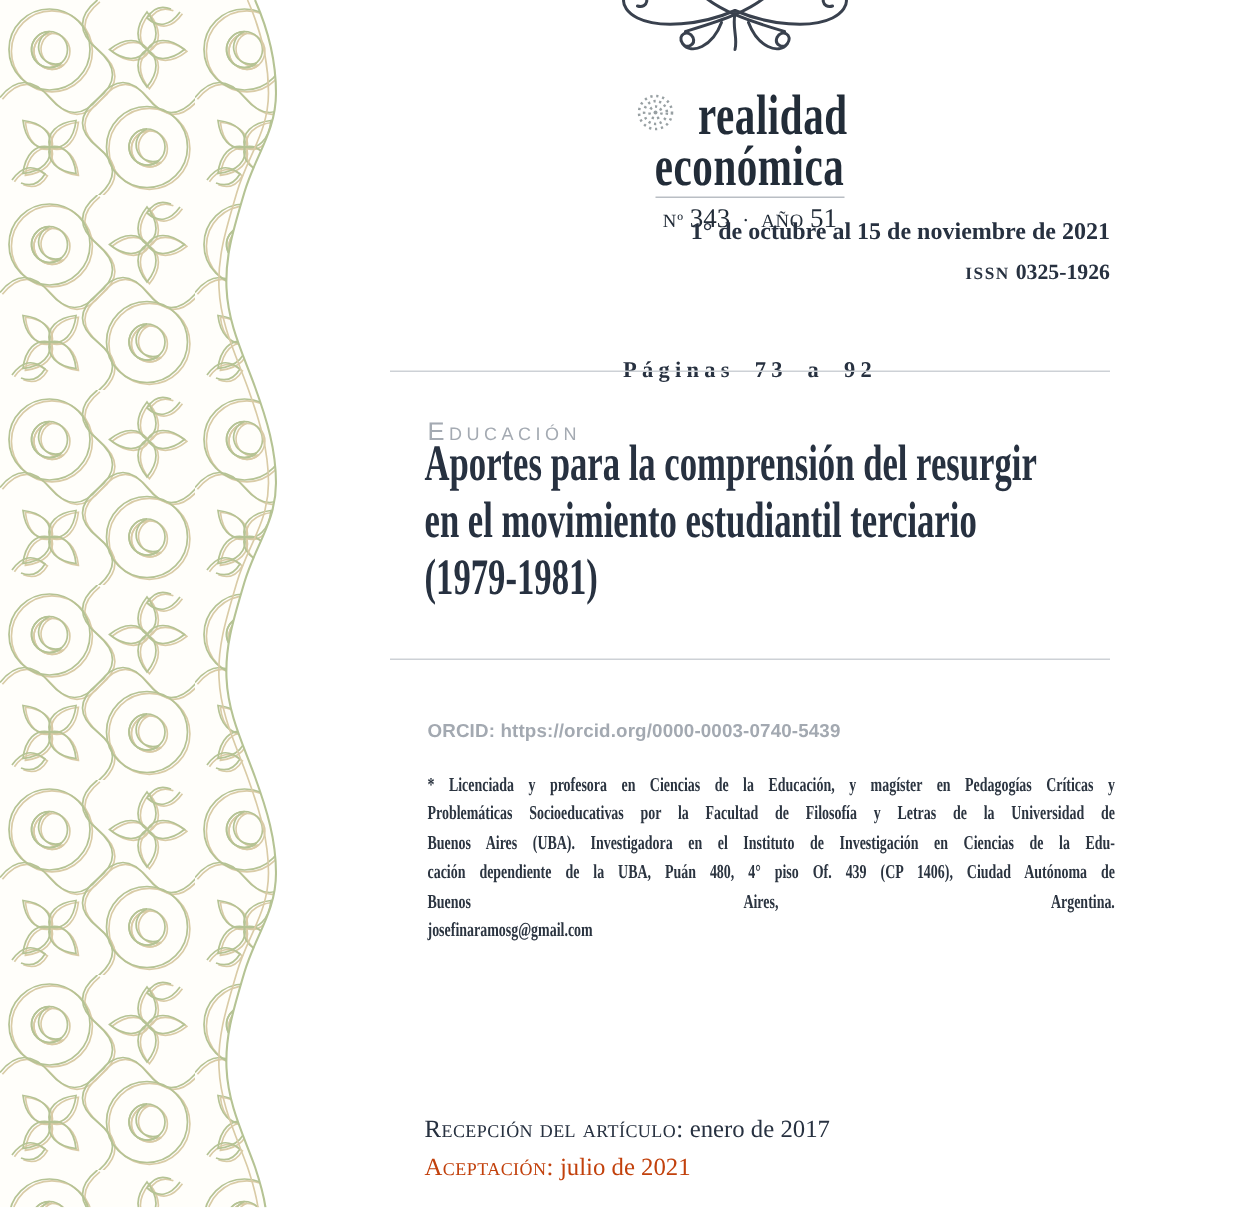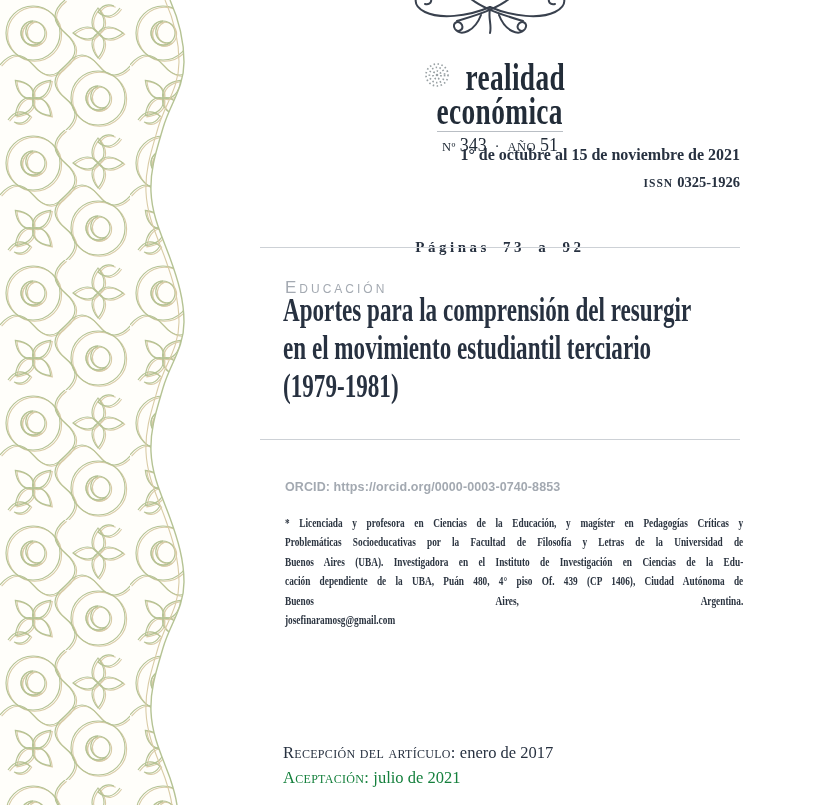--- a/index.html
+++ b/index.html
@@ -45,21 +45,21 @@
   .orcid-line{left:285px;top:480px;font-family:"Liberation Sans",sans-serif;
     font-size:12.5px;font-weight:bold;color:#a3a9b1;letter-spacing:.1px;}
   
   .footnote{left:285px;top:513px;width:650px;transform:scaleX(.705);transform-origin:left top;
     font-weight:bold;font-size:13.2px;line-height:19.4px;color:#2b3440;}
   .fn-line{text-align:justify;text-align-last:justify;white-space:nowrap;}
   .fn-spread{display:flex;justify-content:space-between;}
   .fn-email{text-align:left;}
   
   .recv-line{left:283px;top:743px;font-size:16.5px;color:#273140;}
-  .acc-line{left:283px;top:768px;font-size:16.5px;color:#15803d;text-align:center;}
+  .acc-line{left:283px;top:768px;font-size:16.5px;color:#c2410c;text-align:center;}
   .sc{font-variant:small-caps;letter-spacing:.3px;}
 </style>
 </head>
 <body>
 
 <div class="page">
 
   <svg class="abs ornament" width="195" height="805" viewBox="0 0 195 805" aria-hidden="true">
     <defs>
       <g id="qf" fill="none">
@@ -150,21 +150,21 @@
   <div class="abs section-label">Educación</div>
 
   <div class="abs article-title">
     <div>Aportes para la comprensión del resurgir</div>
     <div>en el movimiento estudiantil terciario</div>
     <div>(1979-1981)</div>
   </div>
 
   <div class="rule rule2"></div>
 
-  <div class="abs orcid-line">ORCID: https://orcid.org/0000-0003-0740-8853</div>
+  <div class="abs orcid-line">ORCID: https://orcid.org/0000-0003-0740-5439</div>
 
   <div class="abs footnote">
     <div class="fn-line">* Licenciada y profesora en Ciencias de la Educación, y magíster en Pedagogías Críticas y</div>
     <div class="fn-line">Problemáticas Socioeducativas por la Facultad de Filosofía y Letras de la Universidad de</div>
     <div class="fn-line">Buenos Aires (UBA). Investigadora en el Instituto de Investigación en Ciencias de la Edu-</div>
     <div class="fn-line">cación dependiente de la UBA, Puán 480, 4° piso Of. 439 (CP 1406), Ciudad Autónoma de</div>
     <div class="fn-spread">
       <span>Buenos</span>
       <span>Aires,</span>
       <span>Argentina.</span>

